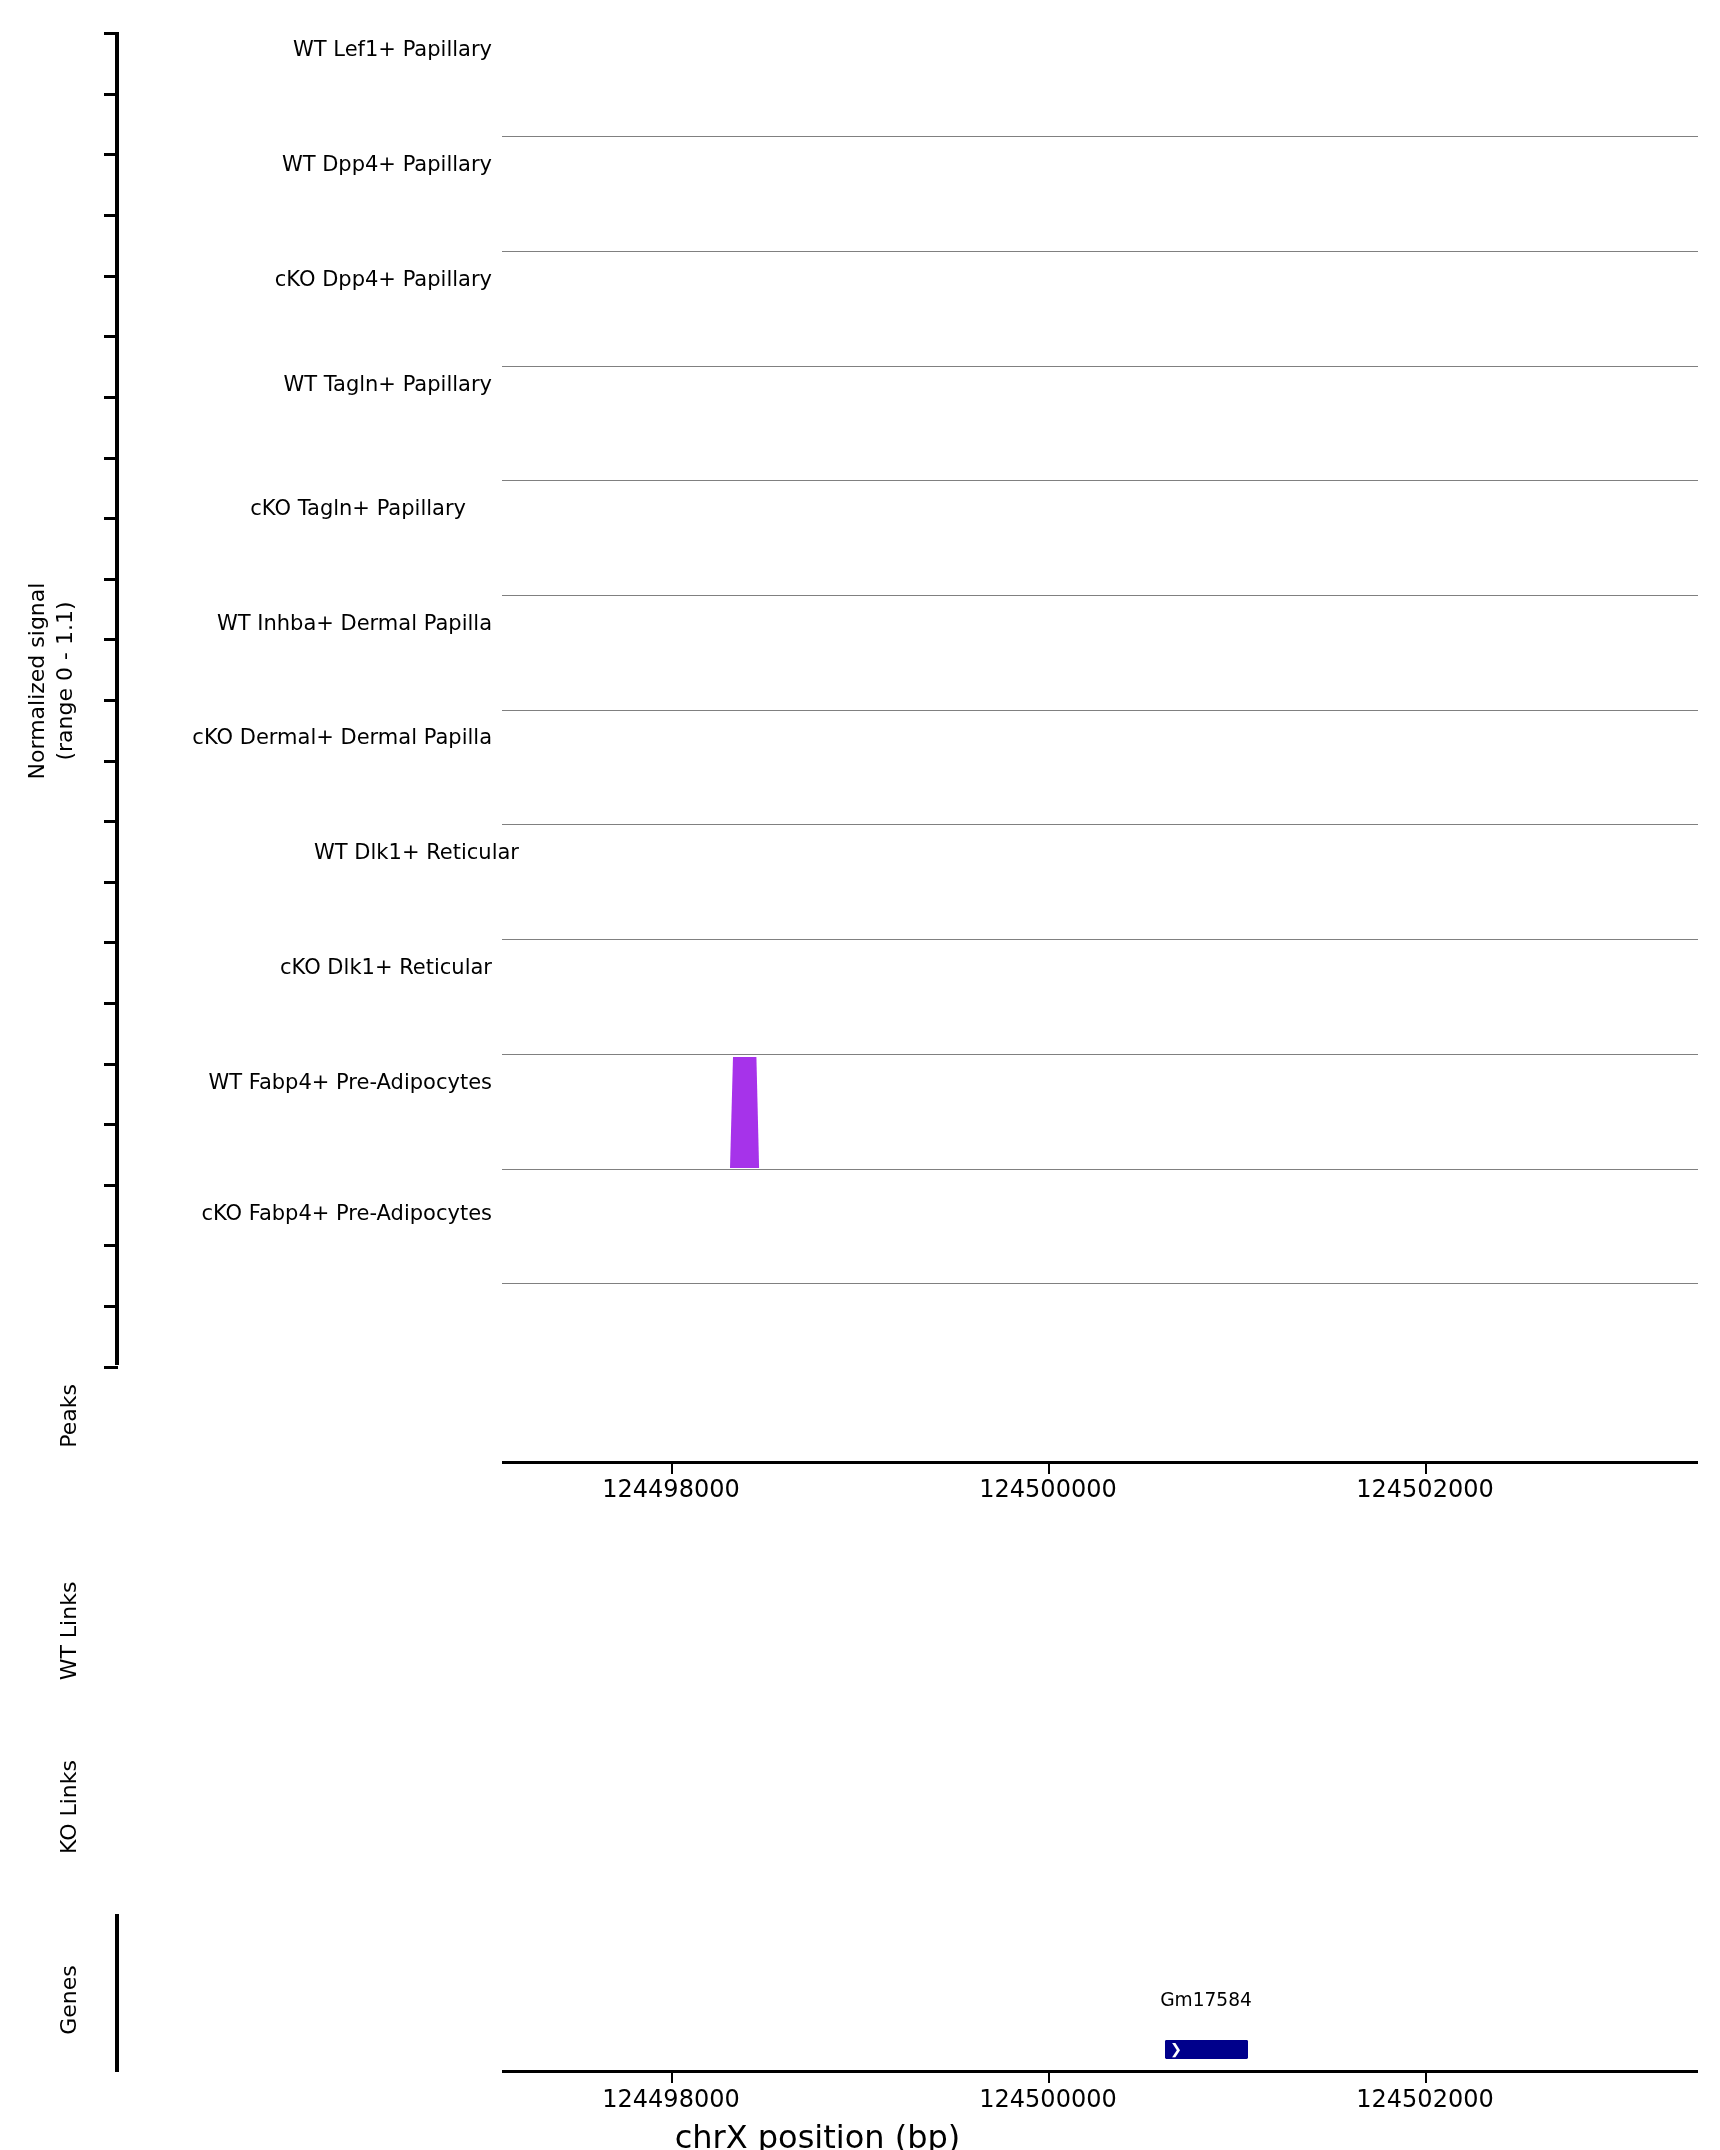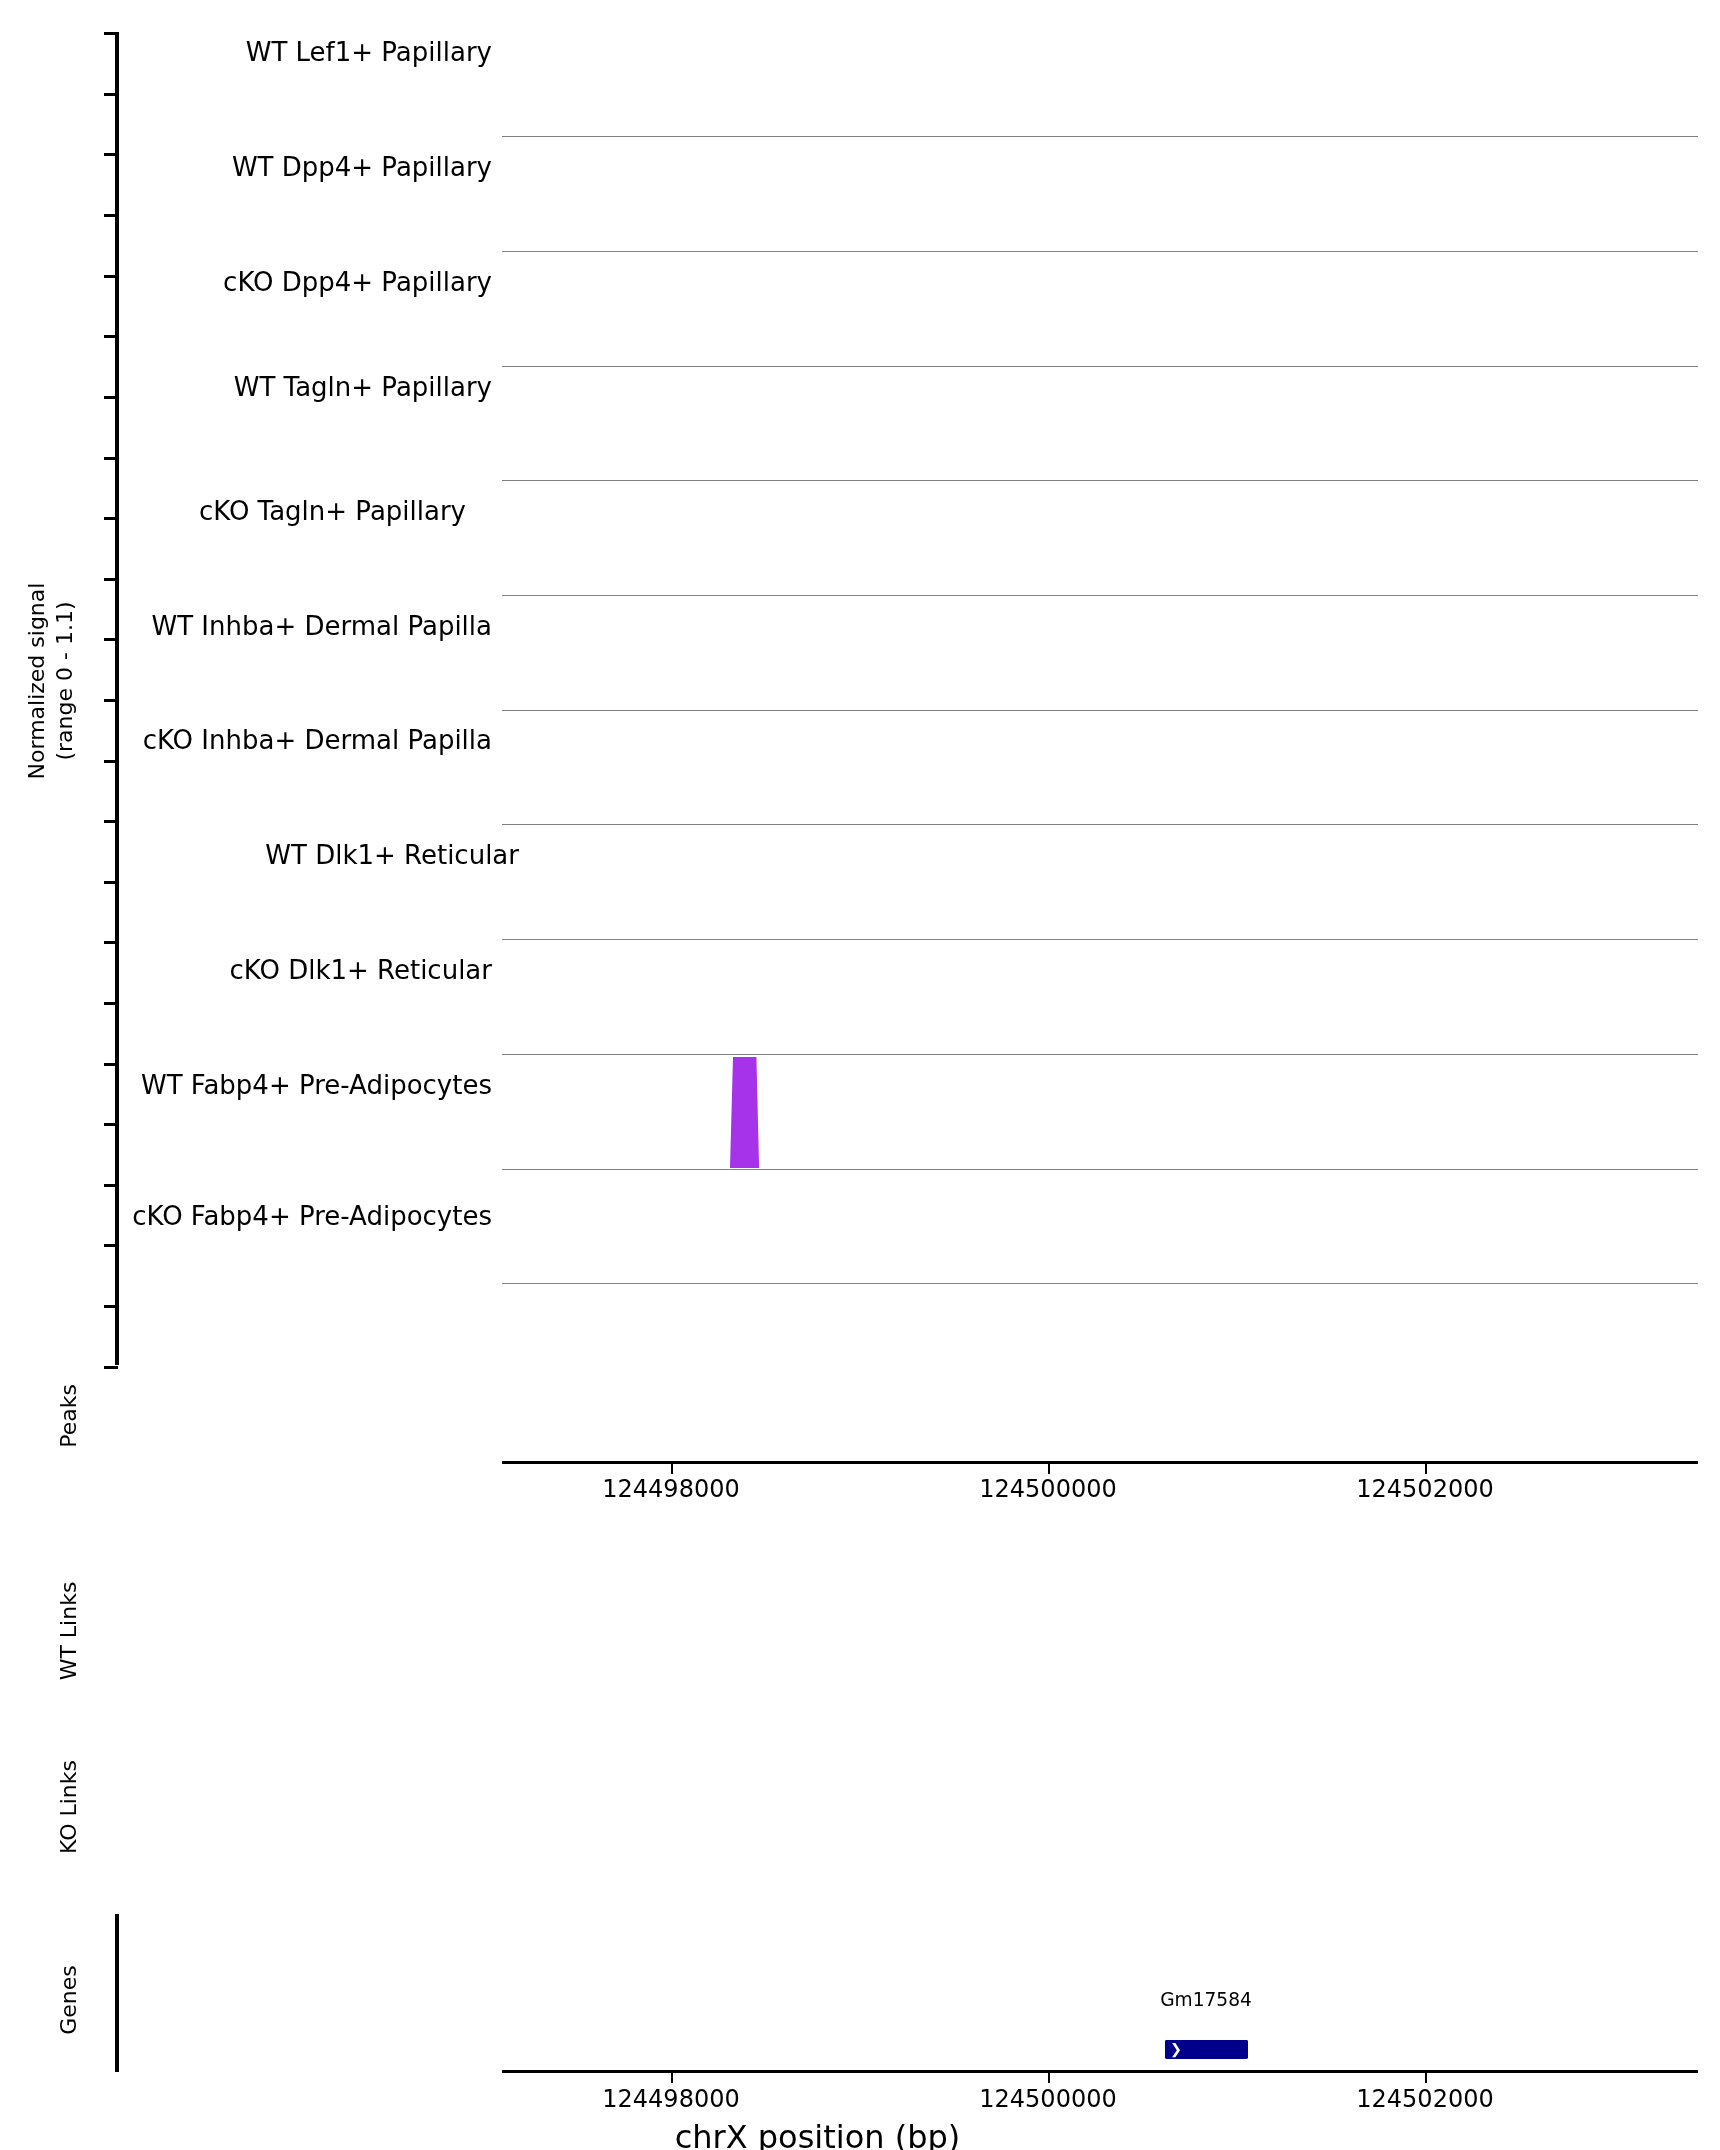--- a/index.html
+++ b/index.html
@@ -56,21 +56,21 @@
     position: absolute;
     left: 104px;
     width: 14.3px;
     height: 2.9px;
     background: #000000;
   }
 
   .track-label {
     position: absolute;
     right: 0;
-    font-size: 26px;
+    font-size: 21px;
     white-space: nowrap;
     text-align: right;
     color: #000000;
   }
   .track-baseline {
     position: absolute;
     height: 1.4px;
     background: #808080;
   }
   .track-peak {
@@ -198,21 +198,21 @@
 <div class="track-label" style="top: 152px; right: 1229px;">WT Dpp4+ Papillary</div>
 <div class="track-baseline" style="left: 502px; width: 1196px; top: 251px;"></div>
 <div class="track-label" style="top: 267px; right: 1229px;">cKO Dpp4+ Papillary</div>
 <div class="track-baseline" style="left: 502px; width: 1196px; top: 366px;"></div>
 <div class="track-label" style="top: 372px; right: 1229px;">WT Tagln+ Papillary</div>
 <div class="track-baseline" style="left: 502px; width: 1196px; top: 480px;"></div>
 <div class="track-label" style="top: 496px; right: 1255px;">cKO Tagln+ Papillary</div>
 <div class="track-baseline" style="left: 502px; width: 1196px; top: 595px;"></div>
 <div class="track-label" style="top: 611px; right: 1229px; margin-left: 44px;">WT Inhba+ Dermal Papilla</div>
 <div class="track-baseline" style="left: 502px; width: 1196px; top: 710px;"></div>
-<div class="track-label" style="top: 725px; right: 1229px;">cKO Inhba+ Dermal Papilla</div>
+<div class="track-label" style="top: 725px; right: 1229px;">cKO Dermal+ Dermal Papilla</div>
 <div class="track-baseline" style="left: 502px; width: 1196px; top: 824px;"></div>
 <div class="track-label" style="top: 840px; right: 1202px;">WT Dlk1+ Reticular</div>
 <div class="track-baseline" style="left: 502px; width: 1196px; top: 939px;"></div>
 <div class="track-label" style="top: 955px; right: 1229px;">cKO Dlk1+ Reticular</div>
 <div class="track-baseline" style="left: 502px; width: 1196px; top: 1054px;"></div>
 <div class="track-label" style="top: 1070px; right: 1229px;">WT Fabp4+ Pre-Adipocytes</div>
 <div class="track-baseline" style="left: 502px; width: 1196px; top: 1169px;"></div>
 <div class="track-peak" style="left: 730px; top: 1057px; width: 30px; height: 111px;"><svg width="100%" height="100%" viewBox="0 0 100 100" preserveAspectRatio="none">
       <polygon points="0,100 10,0 88,0 97,100" fill="#a633ea"></polygon>
     </svg></div>

